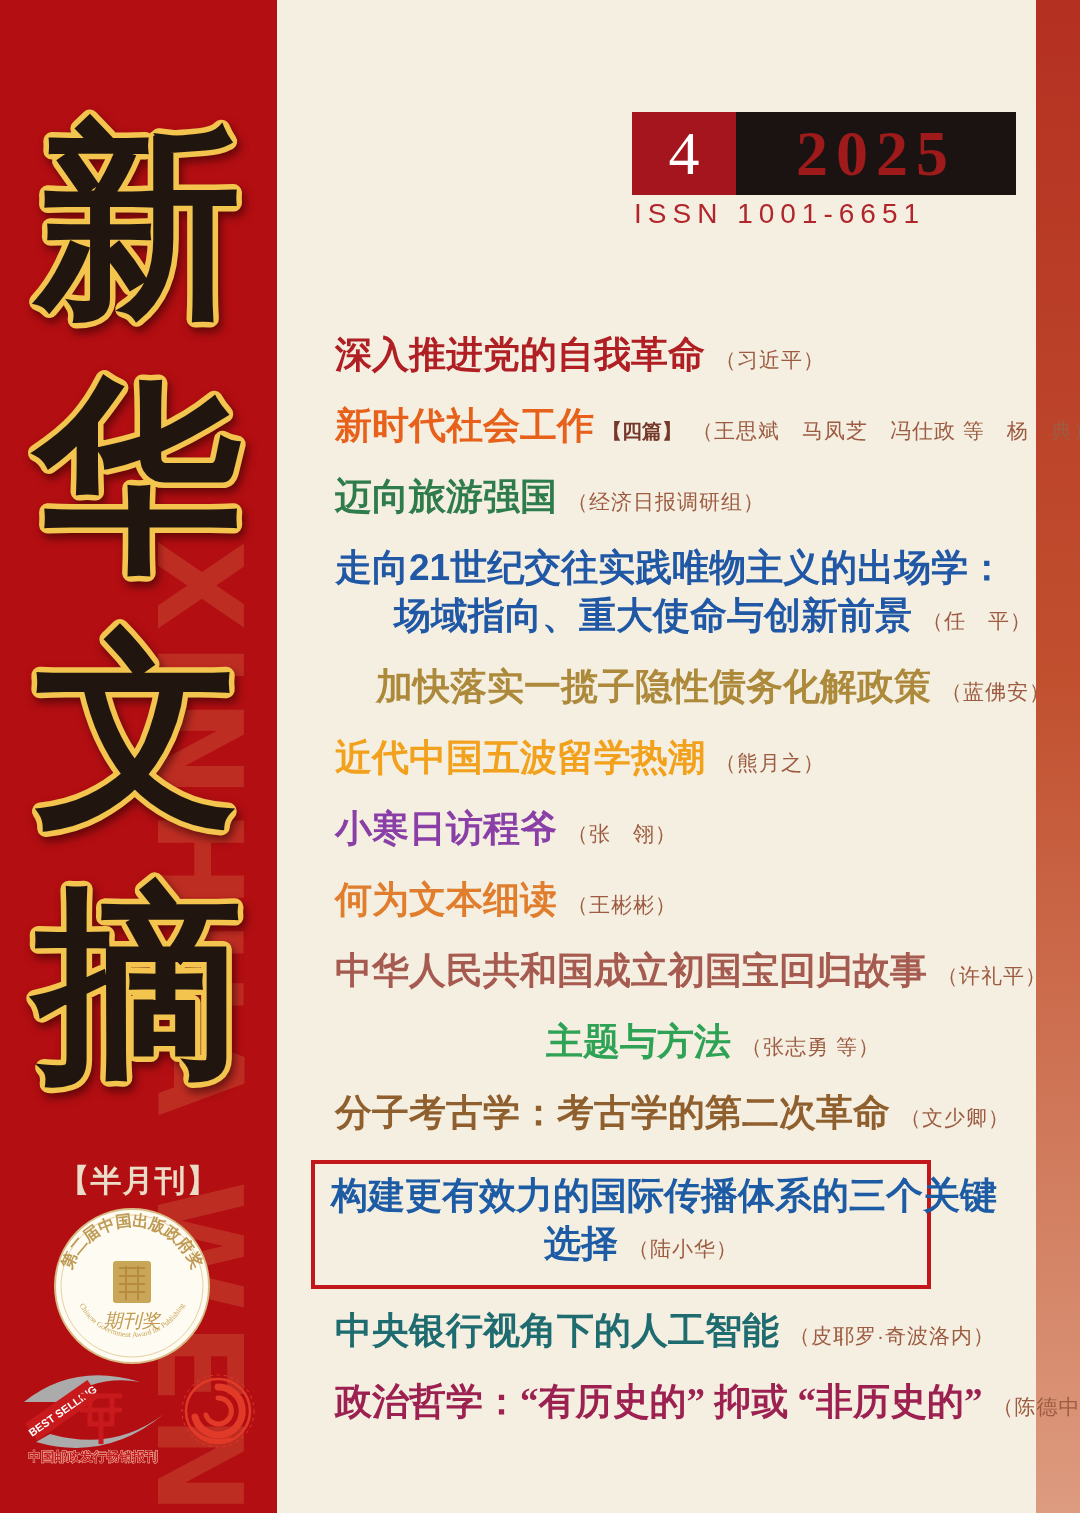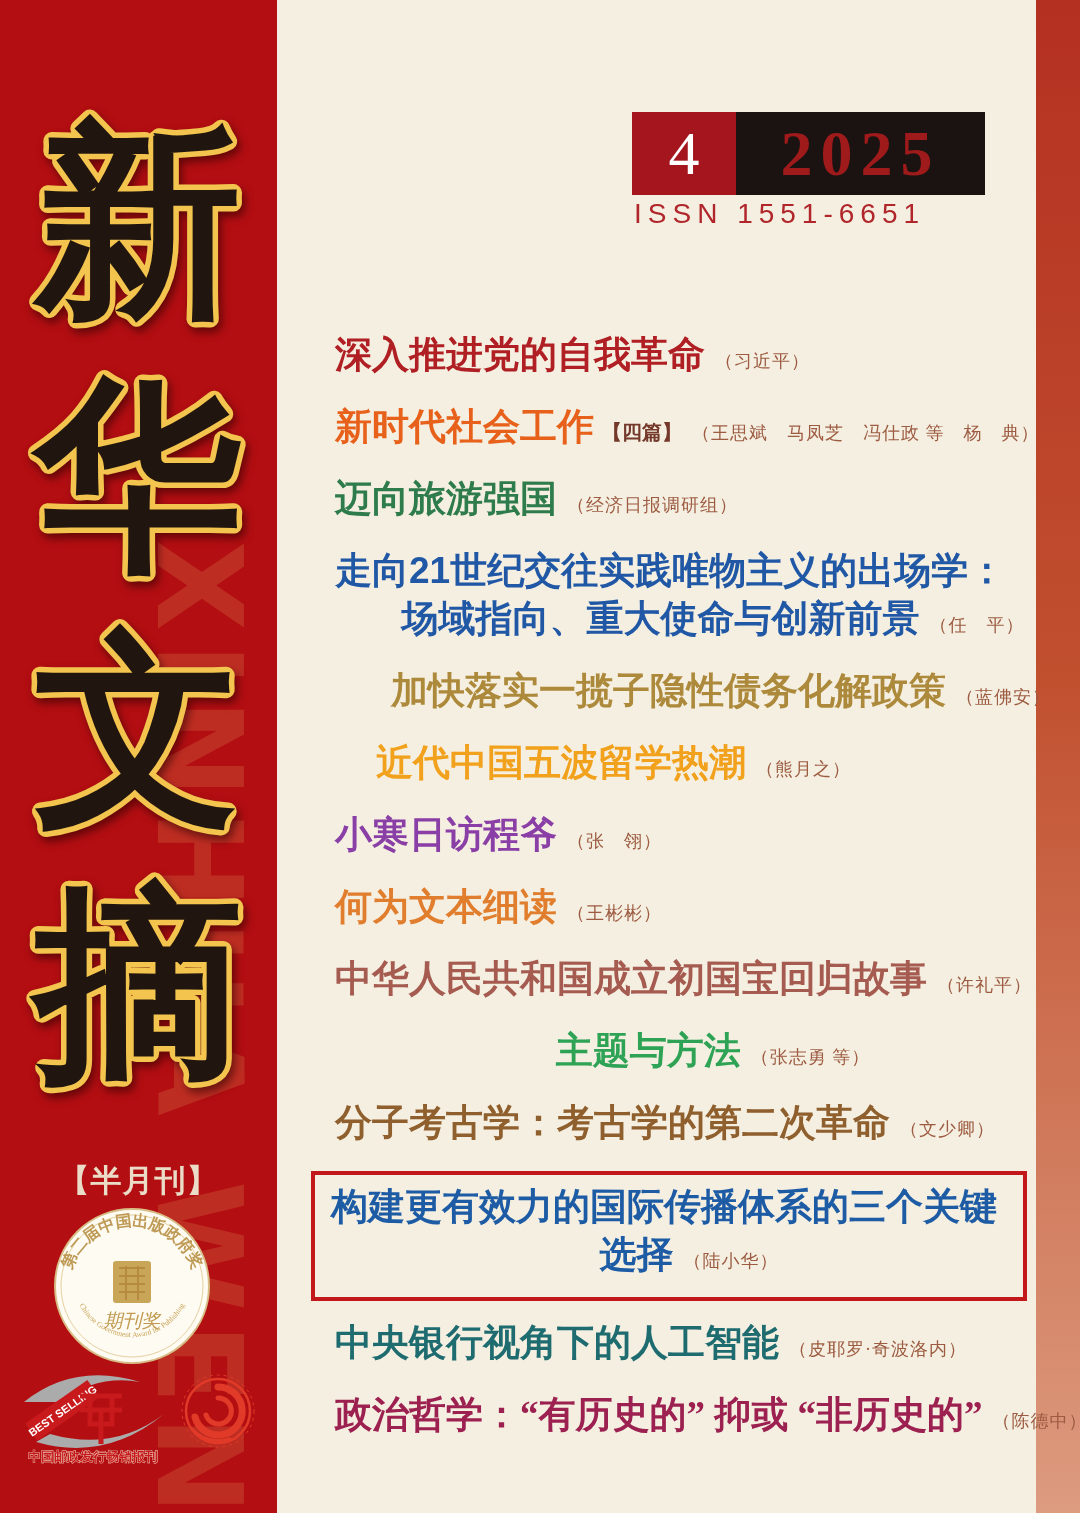--- a/index.html
+++ b/index.html
@@ -39,43 +39,43 @@
     position:absolute;right:0;top:0;width:44px;height:1513px;
     background:linear-gradient(180deg,var(--stripe-top) 0%,#C1502F 45%,var(--stripe-bottom) 100%);
   }
   
   .issue-badge{position:absolute;left:632px;top:112px;height:83px;display:flex;}
   .issue-no{
     width:104px;background:var(--badge-red);color:#ffffff;font-size:62px;
     font-family:"Liberation Serif","DejaVu Serif",serif;display:flex;align-items:center;justify-content:center;
   }
   .issue-year{
-    width:249px;background:var(--badge-black);color:var(--year-red);font-weight:bold;font-size:64px;
+    width:280px;background:var(--badge-black);color:var(--year-red);font-weight:bold;font-size:64px;
     font-family:"Liberation Serif","DejaVu Serif",serif;letter-spacing:8px;
     display:flex;align-items:center;justify-content:center;
   }
   .issn{
     position:absolute;left:634px;top:198px;font-size:28px;letter-spacing:6px;
     color:var(--issn);font-weight:500;
   }
   
   .toc{position:absolute;left:335px;top:331px;width:716px;}
   .toc-item{margin-bottom:18px;}
   .toc-line{white-space:nowrap;line-height:48px;font-size:37px;font-weight:bold;}
   .toc-line.indent{padding-left:40px;text-align:center;}
   .font-serif .toc-line{font-family:"Liberation Serif","DejaVu Serif",serif;}
   .font-sans  .toc-line{font-family:"Liberation Sans","DejaVu Sans",sans-serif;}
   .tag{font-size:20px;color:var(--tag);margin-left:8px;font-family:"Liberation Serif","DejaVu Serif",serif;}
   .author{
-    font-size:18px;color:var(--author);font-family:Liberation Serif, serif;
+    font-size:21px;color:var(--author);font-family:Liberation Sans, sans-serif;
     font-weight:normal;margin-left:10px;letter-spacing:1px;
   }
   .toc-item.boxed{
     border:4px solid #C2181B;padding:8px 16px 12px;margin:4px 0 18px -24px;
-    width:716px;box-sizing:border-box;
+    width:620px;box-sizing:border-box;
   }
   .seal-arc{font-family:"Liberation Serif","DejaVu Serif",serif;}
 </style>
 </head>
 <body>
 
 <div class="cover">
 
   <div class="left-band">
     <div class="watermark">XINHUA WENZHAI</div>
@@ -137,21 +137,21 @@
       </svg>
     </div>
   </div>
 
   <div class="right-stripe"></div>
 
   <div class="issue-badge">
     <div class="issue-no">4</div>
     <div class="issue-year">2025</div>
   </div>
-  <div class="issn">ISSN 1551-6651</div>
+  <div class="issn">ISSN 1001-6651</div>
 
   <div class="toc" id="toc">
       <div class="toc-item font-sans" style="color: rgb(176, 31, 35);">
       <div class="lines">
           <div class="toc-line"><span>深入推进党的自我革命</span><span class="author">（习近平）</span></div>
         </div>
     </div>
       <div class="toc-item font-sans" style="color: rgb(231, 97, 27);">
       <div class="lines">
           <div class="toc-line"><span>新时代社会工作</span><span class="tag">【四篇】</span><span class="author">（王思斌　马凤芝　冯仕政 等　杨　典）</span></div>
@@ -166,21 +166,21 @@
       <div class="lines">
           <div class="toc-line"><span>走向21世纪交往实践唯物主义的出场学：</span></div>
           <div class="toc-line indent"><span>场域指向、重大使命与创新前景</span><span class="author">（任　平）</span></div>
         </div>
     </div>
       <div class="toc-item font-serif" style="color: rgb(173, 138, 59); text-align: right;">
       <div class="lines">
           <div class="toc-line"><span>加快落实一揽子隐性债务化解政策</span><span class="author">（蓝佛安）</span></div>
         </div>
     </div>
-      <div class="toc-item font-sans" style="color: rgb(242, 161, 28); margin-left: 41px;">
+      <div class="toc-item font-sans" style="color: rgb(242, 161, 28);">
       <div class="lines">
           <div class="toc-line"><span>近代中国五波留学热潮</span><span class="author">（熊月之）</span></div>
         </div>
     </div>
       <div class="toc-item font-sans" style="color: rgb(138, 63, 166);">
       <div class="lines">
           <div class="toc-line"><span>小寒日访程爷</span><span class="author">（张　翎）</span></div>
         </div>
     </div>
       <div class="toc-item font-serif" style="color: rgb(224, 126, 46);">

